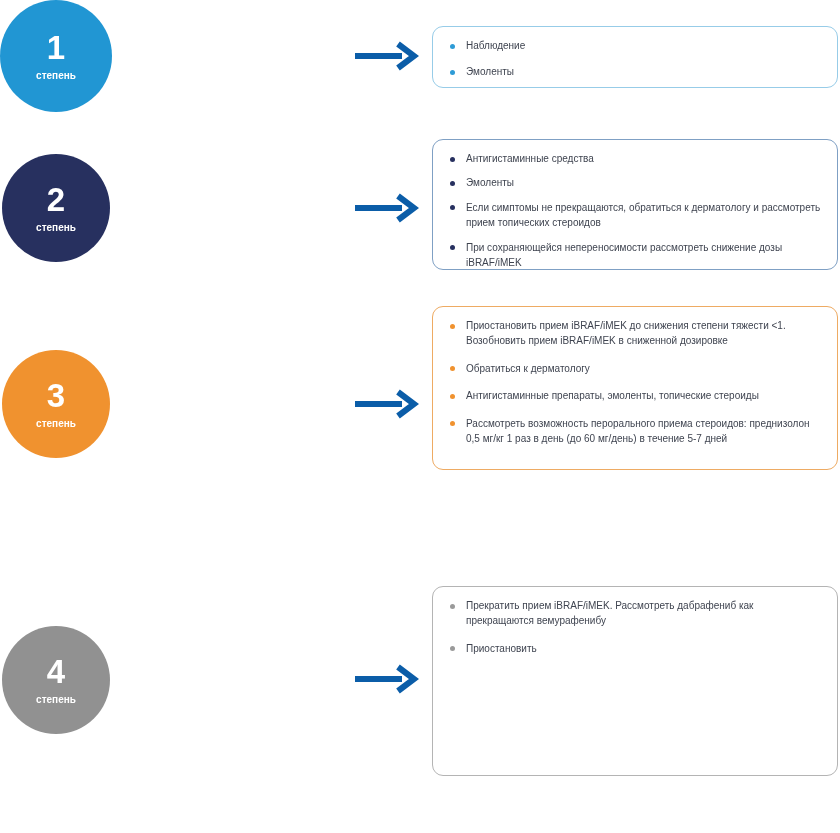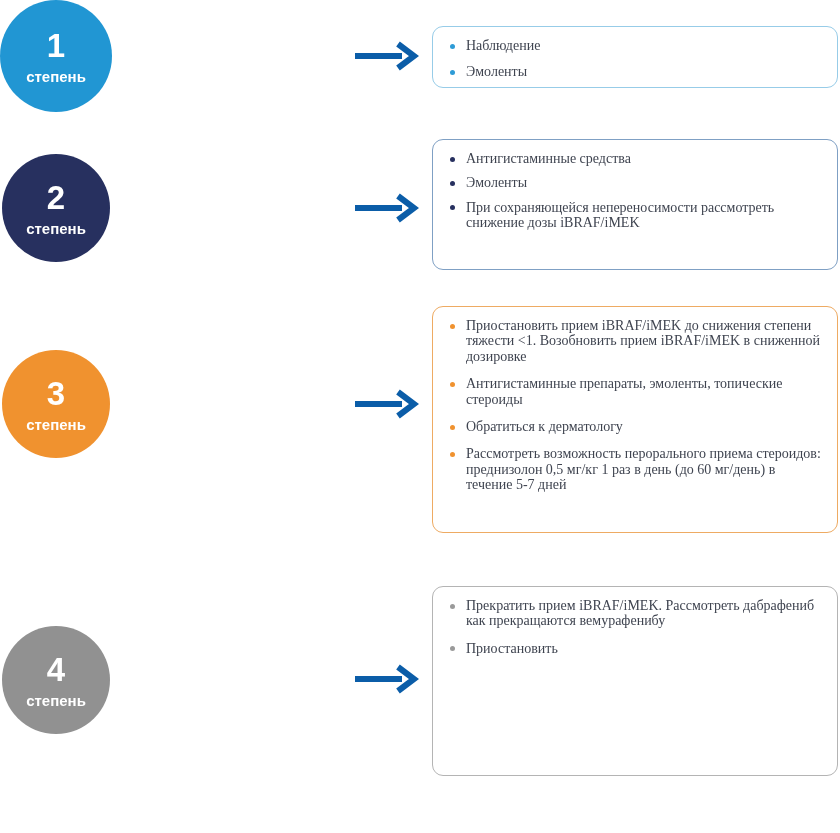--- a/index.html
+++ b/index.html
@@ -26,21 +26,21 @@
     color: #ffffff;
     box-sizing: border-box;
   }
   .grade-number {
     font-size: 33px;
     font-weight: bold;
     line-height: 1;
     letter-spacing: 0px;
   }
   .grade-caption {
-    font-size: 15px;
+    font-size: 10px;
     font-weight: bold;
     line-height: 1;
     margin-top: 7px;
   }
 
   #circle-1 { left: 0px;  top: 0px;   width: 112px; height: 112px; background: #2196D3; }
   #circle-2 { left: 2px;  top: 154px; width: 108px; height: 108px; background: #27305F; }
   #circle-3 { left: 2px;  top: 350px; width: 108px; height: 108px; background: #F0922F; }
   #circle-4 { left: 2px;  top: 626px; width: 108px; height: 108px; background: #919191; }
 
@@ -62,36 +62,35 @@
     left: 432px;
     width: 406px;
     box-sizing: border-box;
     background: #ffffff;
     border: 1.3px solid #9ccfe8;
     border-radius: 11px;
     padding: 11px 14px 11px 16px;
   }
   #box-1 { top: 26px;  height: 62px;  border-color: #97cce8; }
   #box-2 { top: 139px; height: 131px; border-color: #7fa0c4; }
-  #box-3 { top: 306px; height: 227px; border-color: #eeab63; }
+  #box-3 { top: 306px; height: 164px; border-color: #eeab63; }
   #box-4 { top: 586px; height: 190px; border-color: #b4b4b4; }
 
   .bullet-list {
     list-style: none;
     margin: 0;
     padding: 0;
   }
   .bullet-item {
     position: relative;
     padding-left: 17px;
-    font-size: 14px;
+    font-size: 10px;
     line-height: 15.4px;
     color: #3f4450;
     margin-bottom: 9px;
-    font-family: Liberation Serif, serif;
   }
   .bullet-item:last-child { margin-bottom: 12px; }
   .bullet-item::before {
     content: "";
     position: absolute;
     left: 1px;
     top: 5.5px;
     width: 5px;
     height: 5px;
     border-radius: 50%;
@@ -132,39 +131,40 @@
 
 <svg class="arrow" id="arrow-2" viewBox="0 0 66 30">
   <line x1="1" y1="15" x2="48" y2="15" stroke="#0B5DA8" stroke-width="6"></line>
   <polyline points="44,3 60,15 44,27" fill="none" stroke="#0B5DA8" stroke-width="6" stroke-linecap="butt" stroke-linejoin="miter"></polyline>
 </svg>
 
 <div class="info-box" id="box-2">
   <ul class="bullet-list">
     <li class="bullet-item">Антигистаминные средства</li>
     <li class="bullet-item">Эмоленты</li>
+    <li class="bullet-item">Если симптомы не прекращаются, обратиться к дерматологу и рассмотреть прием топических стероидов</li>
     <li class="bullet-item">При сохраняющейся непереносимости рассмотреть снижение дозы iBRAF/iMEK</li>
   </ul>
 </div>
 
 <div class="grade-circle" id="circle-3">
   <span class="grade-number">3</span>
   <span class="grade-caption">степень</span>
 </div>
 
 <svg class="arrow" id="arrow-3" viewBox="0 0 66 30">
   <line x1="1" y1="15" x2="48" y2="15" stroke="#0B5DA8" stroke-width="6"></line>
   <polyline points="44,3 60,15 44,27" fill="none" stroke="#0B5DA8" stroke-width="6" stroke-linecap="butt" stroke-linejoin="miter"></polyline>
 </svg>
 
 <div class="info-box" id="box-3">
   <ul class="bullet-list">
     <li class="bullet-item">Приостановить прием iBRAF/iMEK до снижения степени тяжести &lt;1. Возобновить прием iBRAF/iMEK в сниженной дозировке</li>
+    <li class="bullet-item">Обратиться к дерматологу</li>
     <li class="bullet-item">Антигистаминные препараты, эмоленты, топические стероиды</li>
-    <li class="bullet-item">Обратиться к дерматологу</li>
     <li class="bullet-item">Рассмотреть возможность перорального приема стероидов: преднизолон 0,5 мг/кг 1 раз в день (до 60 мг/день) в течение 5-7 дней</li>
   </ul>
 </div>
 
 <div class="grade-circle" id="circle-4">
   <span class="grade-number">4</span>
   <span class="grade-caption">степень</span>
 </div>
 
 <svg class="arrow" id="arrow-4" viewBox="0 0 66 30">

